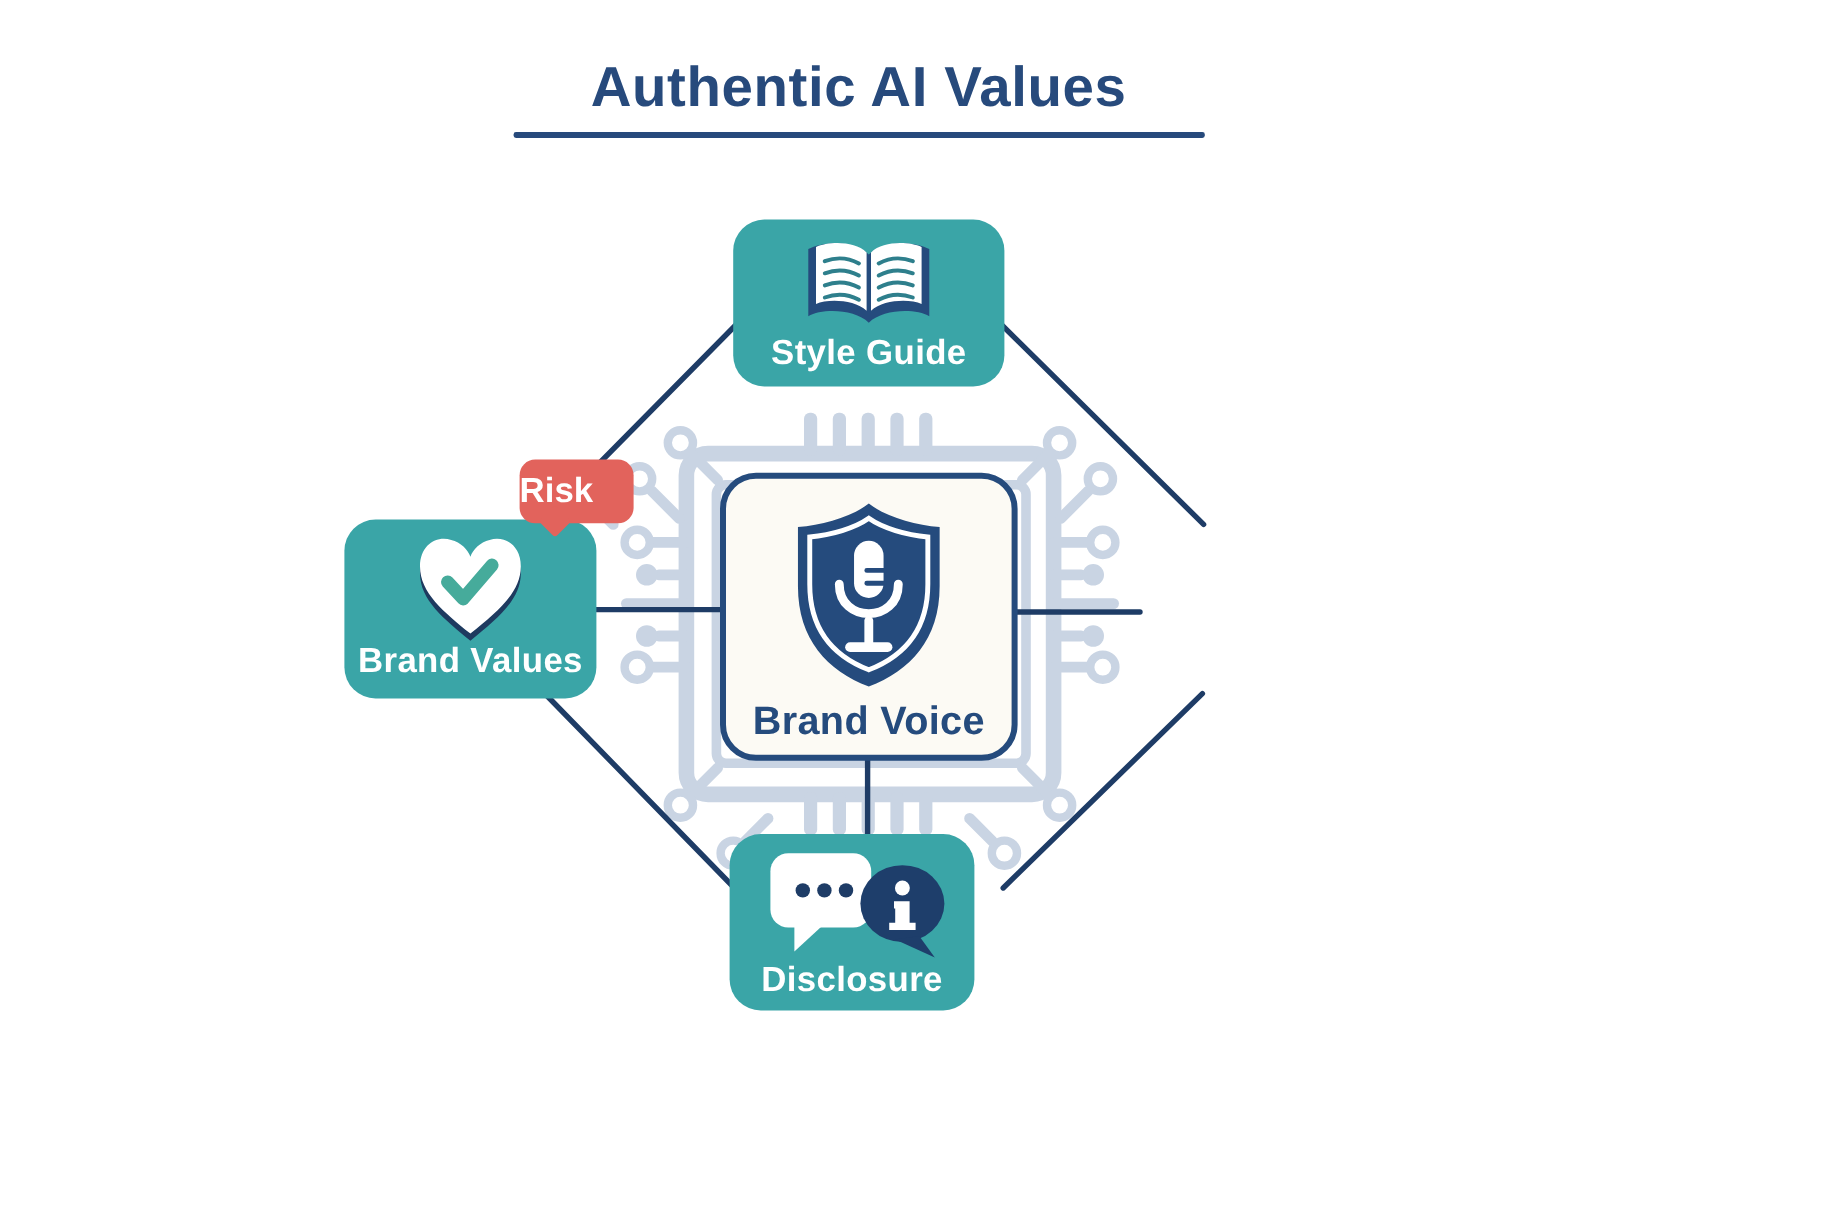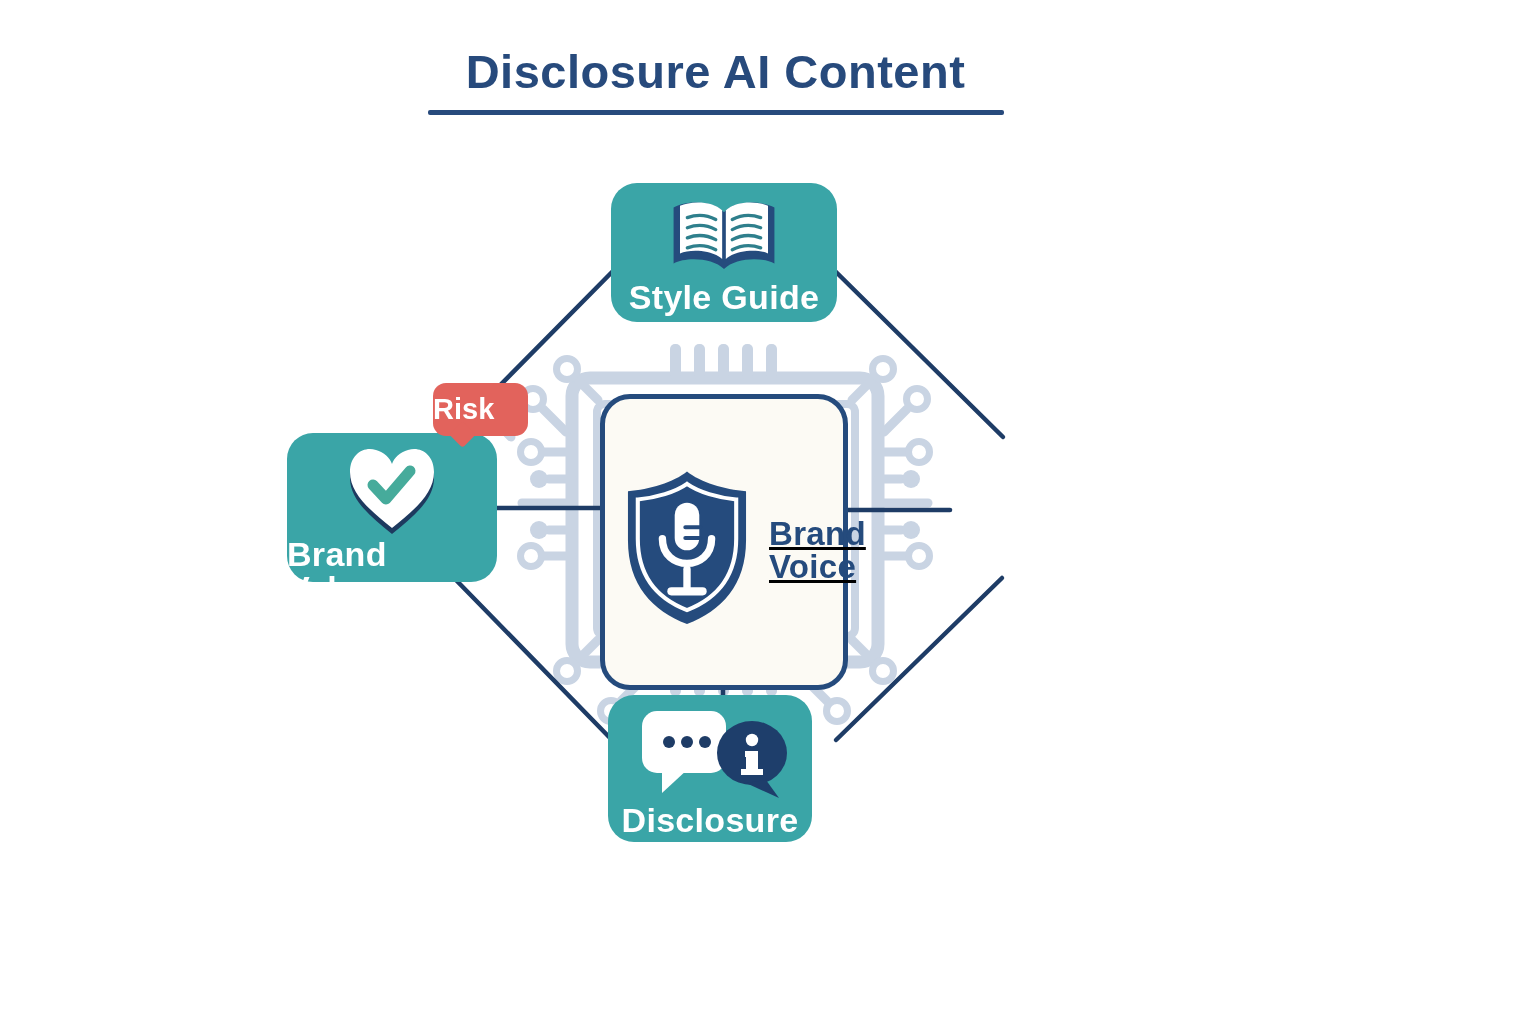--- a/index.html
+++ b/index.html
@@ -17,33 +17,33 @@
     background:#274A7C; border-radius:2px;
   }
   
   .wires { position:absolute; left:0; top:0; z-index:1; }
   
   .node {
     position:absolute; z-index:2; background:#3AA5A7; border-radius:26px;
     display:flex; flex-direction:column; align-items:center;
   }
   .node-label {
-    color:#ffffff; font-weight:bold; font-size:34px; letter-spacing:0.3px;
+    color:#ffffff; font-weight:bold; font-size:29px; letter-spacing:0.3px;
     line-height:1; 
   }
   .node-top    { left:611px; top:183px; width:226px; height:139px; padding-top:9px;  box-sizing:border-box; }
   .node-left   { left:287px; top:433px; width:210px; height:149px; padding-top:10px; box-sizing:border-box; }
   .node-right  { left:950px; top:437px; width:223px; height:141px; padding-top:10px; box-sizing:border-box; }
   .node-bottom { left:608px; top:695px; width:204px; height:147px; padding-top:8px;  box-sizing:border-box; }
   .node .icon-wrap { display:block; line-height:0; }
   
   .center-card {
-    position:absolute; z-index:2; left:600px; top:394px; width:248px; height:296px;
+    position:absolute; z-index:2; left:600px; top:394px; width:248px; height:240px;
     box-sizing:border-box; background:#FCFAF4; border:5px solid #254B7D; border-radius:30px;
-    display:flex; flex-direction:row; align-items:center; padding-top:14px;text-decoration:underline;
+    display:flex; flex-direction:column; align-items:center; padding-top:14px;
   }
   .center-label {
     color:#254B7D; font-weight:bold; font-size:33px; letter-spacing:0.3px; line-height:1;
     margin-top:2px;
   }
   
   .risk-badge {
     position:absolute; z-index:3; left:433px; top:383px; width:95px; height:53px;
     background:#E2635C; border-radius:13px; display:flex; align-items:center; 
   }
@@ -130,21 +130,21 @@
       <path d="M614,270 L452,434"></path>
       <path d="M834,270 L1003,437"></path>
       <path d="M456,580 L612,740"></path>
       <path d="M1002,578 L836,740"></path>
       <path d="M497,508 L602,508"></path>
       <path d="M846,510 L950,510"></path>
       <path d="M723,632 L723,697"></path>
     </g>
   </svg>
 
-  <div class="title">Disclosure AI Content</div>
+  <div class="title">Authentic AI Values</div>
   <div class="title-underline"></div>
 
   <div class="node node-top">
     <span class="icon-wrap">
       <svg width="124" height="88" viewBox="0 0 130 96">
         <path d="M65,22 C52,8 22,10 10,17 L10,78 C22,71 52,71 65,84 C78,71 108,71 120,78 L120,17 C108,10 78,8 65,22 Z" fill="#254B7D"></path>
         <path d="M63,20 C52,9 28,10 17,15 L17,67 C28,62 52,63 63,73 Z" fill="#ffffff"></path>
         <path d="M67,20 C78,9 102,10 113,15 L113,67 C102,62 78,63 67,73 Z" fill="#ffffff"></path>
         <g stroke="#2E7F8C" stroke-width="3.6" stroke-linecap="round" fill="none">
           <path d="M25,28 Q41,22 56,30"></path>

